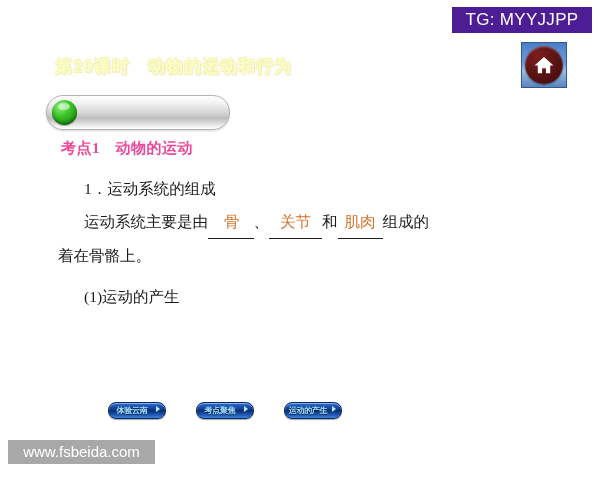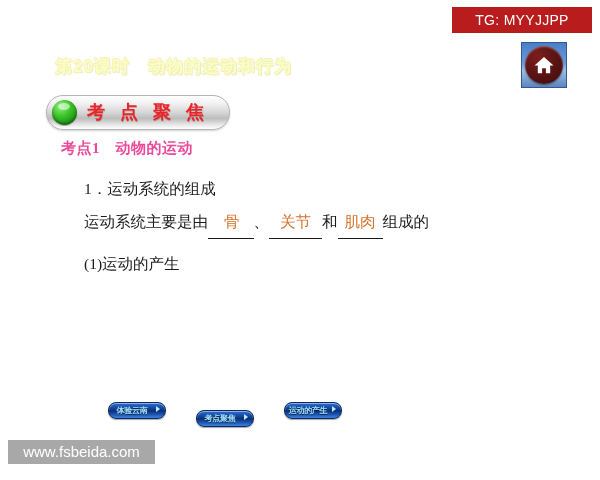--- a/index.html
+++ b/index.html
@@ -16,24 +16,24 @@
     background: #ffffff;
   }
 
   
   #tg-banner {
     position: absolute;
     top: 7px;
     left: 452px;
     width: 140px;
     height: 26px;
-    background: #b91c1c;
+    background: #4c1d95;
     color: #ffffff;
     font-family: "Liberation Sans", sans-serif;
-    font-size: 14px;
+    font-size: 17px;
     line-height: 26px;
     text-align: center;
     letter-spacing: 0.3px;
     white-space: nowrap;
   }
 
   
   #home-button {
     position: absolute;
     top: 42px;
@@ -162,21 +162,21 @@
     position: absolute;
     top: 402px;
     width: 56px;
     height: 15px;
     border-radius: 8px;
     background: linear-gradient(to bottom, #2f6fd0 0%, #1a4ea8 28%, #0b2f72 52%, #1e57b4 78%, #3a85e0 100%);
     border: 1px solid #0a2a66;
     box-shadow: inset 0 1px 0 rgba(255,255,255,0.45), 0 1px 1px rgba(0,0,0,0.35);
   }
   #nav-btn-1 { left: 108px; }
-  #nav-btn-2 { left: 196px; margin-top: 8px; }
+  #nav-btn-2 { left: 196px; }
   #nav-btn-3 { left: 284px; }
   .navbtn-label {
     position: absolute;
     top: 0; left: 0;
     width: 46px;
     height: 15px;
     line-height: 15px;
     text-align: center;
     font-family: "Liberation Sans", sans-serif;
     font-size: 8px;
@@ -223,34 +223,34 @@
     <svg width="22" height="22" viewBox="0 0 22 22" aria-hidden="true">
       <path d="M11 3 L20.5 11.6 L17.2 11.6 L17.2 19.2 L12.9 19.2 L12.9 14.2 L9.1 14.2 L9.1 19.2 L4.8 19.2 L4.8 11.6 L1.5 11.6 Z" fill="#ffffff"></path>
     </svg>
   </div>
 </div>
 
 <div id="lesson-title">第20课时　动物的运动和行为</div>
 
 <div id="section-banner">
   <div id="section-orb"></div>
-  <div id="section-banner-label">考 点 聚 焦</div>
 </div>
 
 <div id="point-heading">考点1　动物的运动</div>
 
 <div id="content">
 
   <p class="para indent">1．运动系统的组成</p>
 
   <p class="para indent">
     <span>运动系统主要是由</span><span class="blank pad-lg">骨</span><span>、</span><span class="blank pad-md">关节</span><span>和</span><span class="blank pad-sm">肌肉</span><span>组成的</span>
   </p>
 
 
+  <p class="para">着在骨骼上。</p>
 
 
   <p class="para indent" style="margin-top:8px;">(1)运动的产生</p>
 
 </div>
 
 <div class="navbtn" id="nav-btn-1">
   <span class="navbtn-label">体验云南</span>
   <span class="navbtn-arrow"></span>
 </div>

